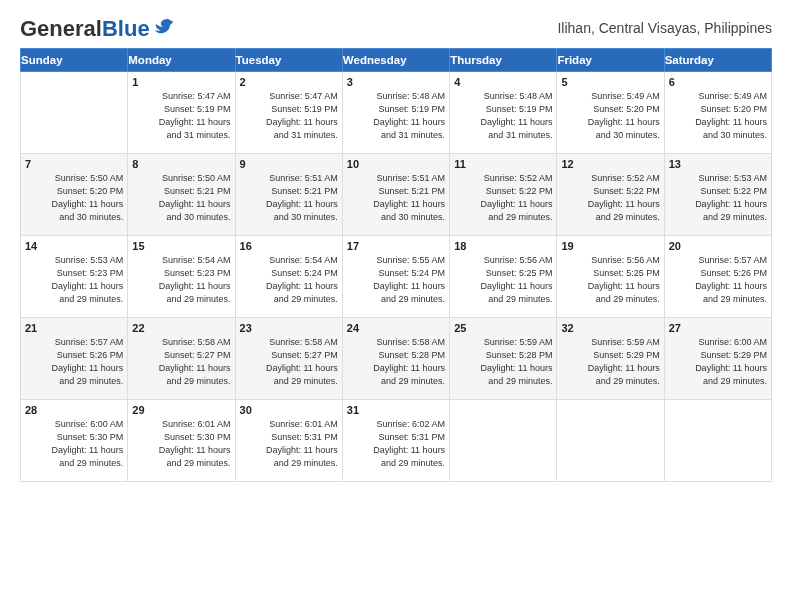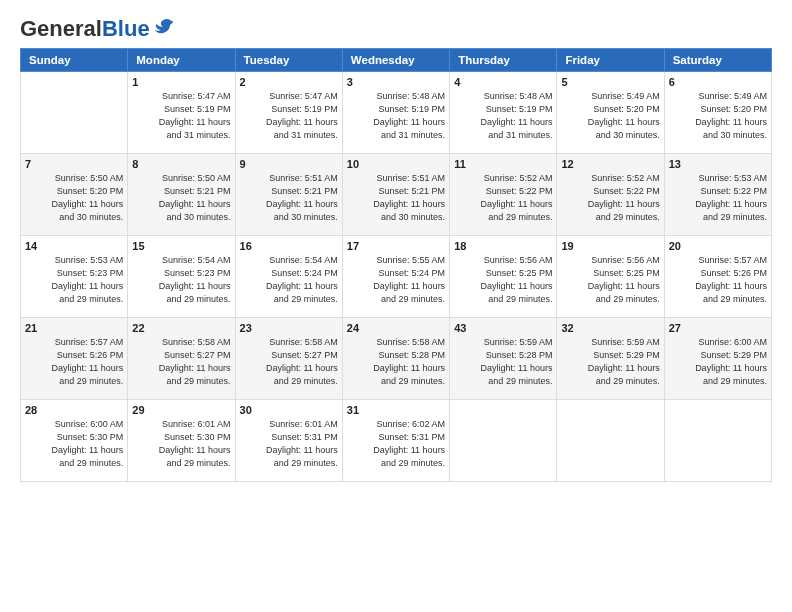--- a/index.html
+++ b/index.html
@@ -50,21 +50,21 @@
     table {
       width: 100%;
       border-collapse: collapse;
       table-layout: fixed;
     }
     thead tr th {
       background: #2a6abb;
       color: #fff;
       font-size: 11.5px;
       font-weight: bold;
-      padding: 5px 8px;
+      padding: 5px 0;
       text-align: left;
       border: 1px solid #4a8ad4;
     }
     tbody tr td {
       vertical-align: top;
       font-size: 9.5px;
       color: #222;
       padding: 4px 4px 3px 4px;
       border: 1px solid #ddd;
       height: 82px;
@@ -97,20 +97,21 @@
       <div style="display:flex;align-items:center;">
         <span class="logo-text">
           <span class="logo-general">General</span><span class="logo-blue">Blue</span>
         </span>
         <svg width="22" height="22" viewBox="0 0 22 22" style="margin-left:2px;margin-top:-4px;">
           <path d="M18 4 C16 2 12 3 10 5 C8 7 9 10 11 11 C9 11 6 10 4 8 C3 10 5 14 9 14 C7 15 5 15 3 14 C4 16 7 18 11 17 C15 16 18 13 18 9 C19 8 21 7 21 5 C20 5 19 5 18 4Z" fill="#2a6abb"></path>
         </svg>
       </div>
     </div>
     <div class="title-block">
+      <div class="subtitle">Ilihan, Central Visayas, Philippines</div>
     </div>
   </div>
 
   <table>
     <thead>
       <tr>
         <th>Sunday</th>
         <th>Monday</th>
         <th>Tuesday</th>
         <th>Wednesday</th>
@@ -290,21 +291,21 @@
 and 29 minutes.</div>
           </td>
           <td>
             <span class="day-number">24</span>
             <div class="day-info" style="white-space: pre-line;">Sunrise: 5:58 AM
 Sunset: 5:28 PM
 Daylight: 11 hours
 and 29 minutes.</div>
           </td>
           <td>
-            <span class="day-number">43</span>
+            <span class="day-number">25</span>
             <div class="day-info" style="white-space: pre-line;">Sunrise: 5:59 AM
 Sunset: 5:28 PM
 Daylight: 11 hours
 and 29 minutes.</div>
           </td>
           <td>
             <span class="day-number">32</span>
             <div class="day-info" style="white-space: pre-line;">Sunrise: 5:59 AM
 Sunset: 5:29 PM
 Daylight: 11 hours

